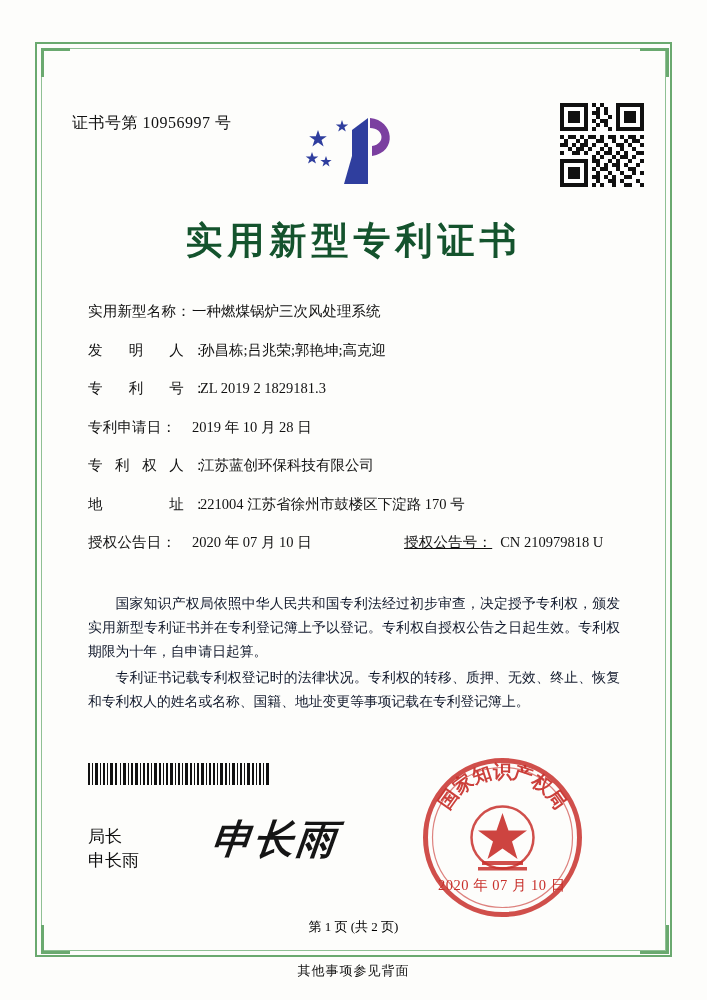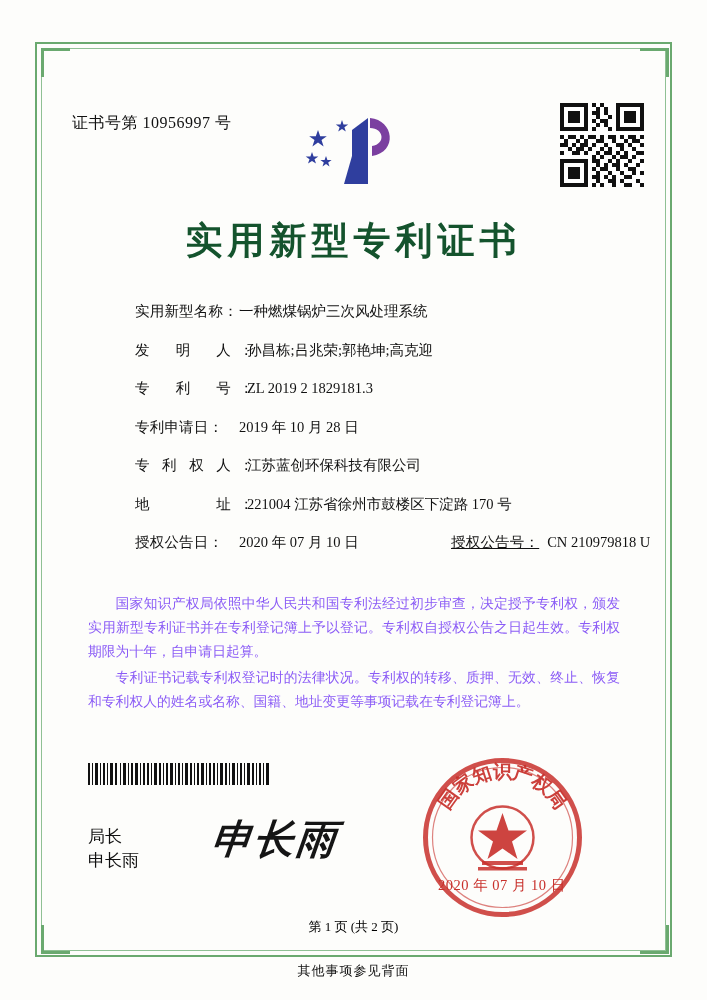--- a/index.html
+++ b/index.html
@@ -86,21 +86,20 @@
     letter-spacing: 5px;
     font-family: "Liberation Serif", "DejaVu Serif", serif;
     color: #14532d;
   }
 
   
   .fields {
     position: absolute;
     left: 88px; top: 302px;
     width: 540px;
-    margin-left: 47px;
   }
   .field-row {
     display: flex;
     align-items: baseline;
     margin-bottom: 19.5px;
     font-size: 14.5px;
     color: #111;
   }
   .field-label {
     width: 104px;
@@ -138,21 +137,21 @@
   }
 
   
   .paragraphs {
     position: absolute;
     left: 88px; top: 592px;
     width: 532px;
     font-size: 13.8px;
     line-height: 24px;
     text-align: justify;
-    color: #8b5cf6;
+    color: #0f172a;
   }
   .paragraphs p {
     margin: 0 0 2px 0;
     text-indent: 2em;
   }
 
   
   .barcode {
     position: absolute;
     left: 88px; top: 763px;

